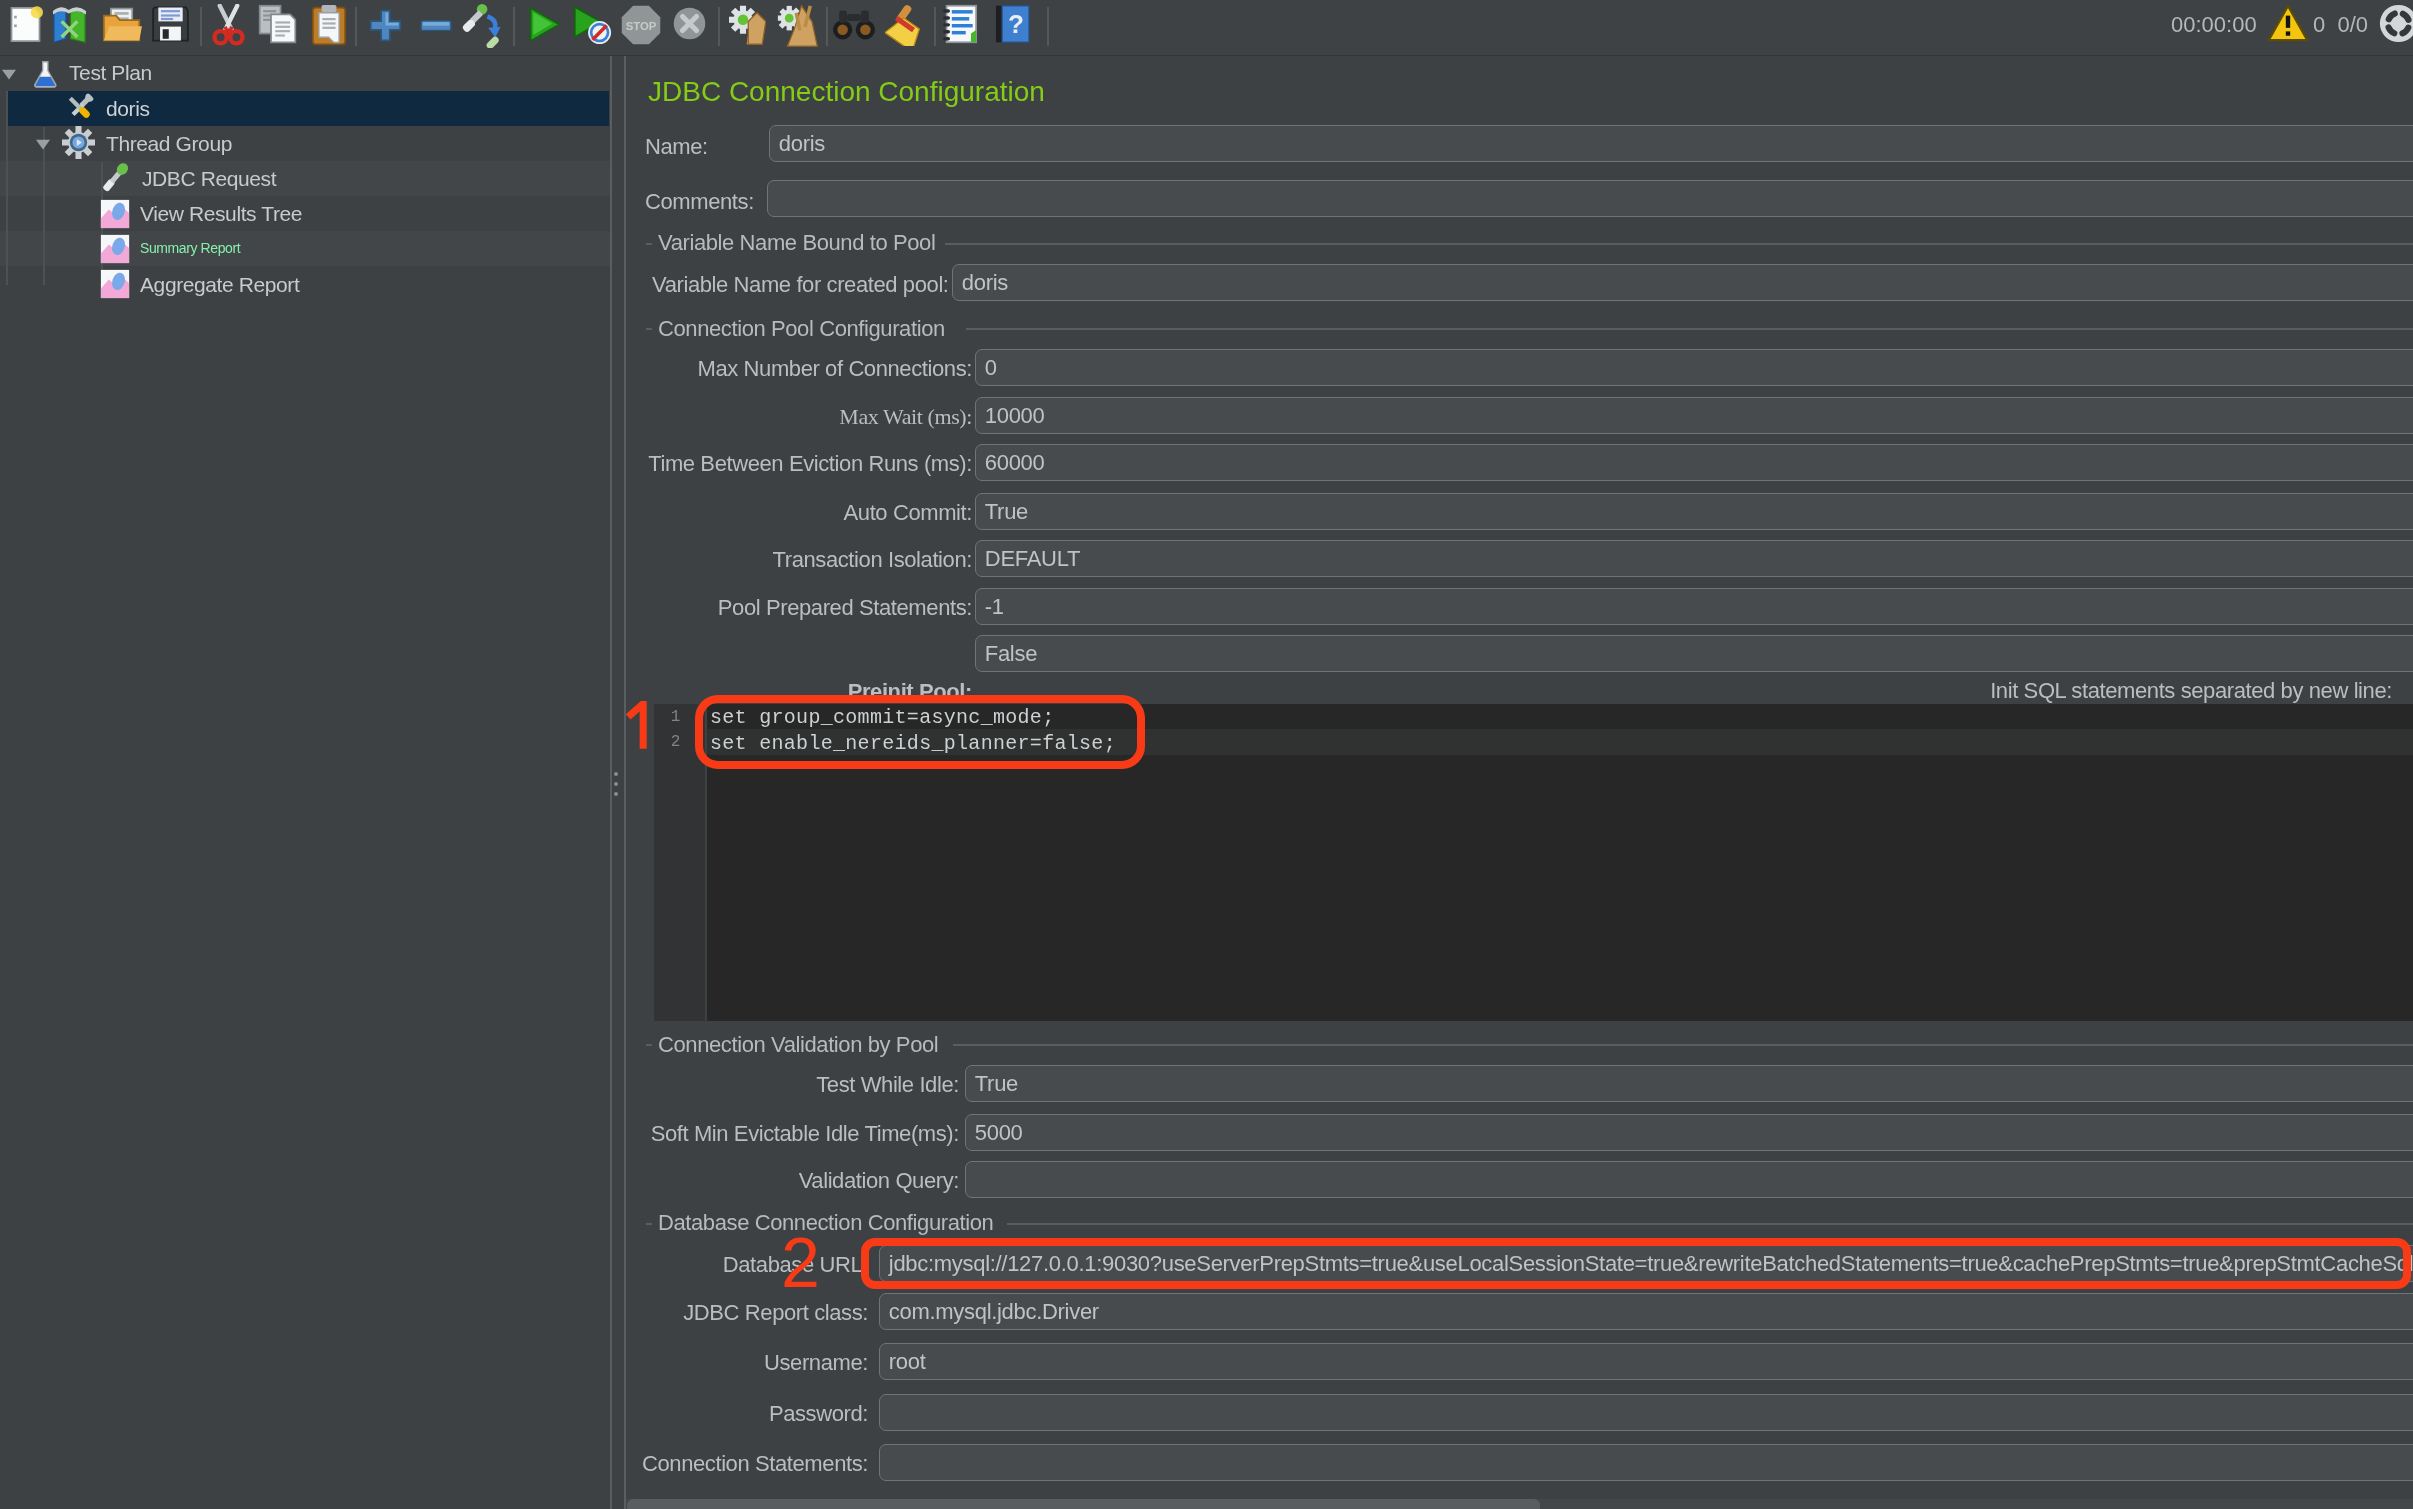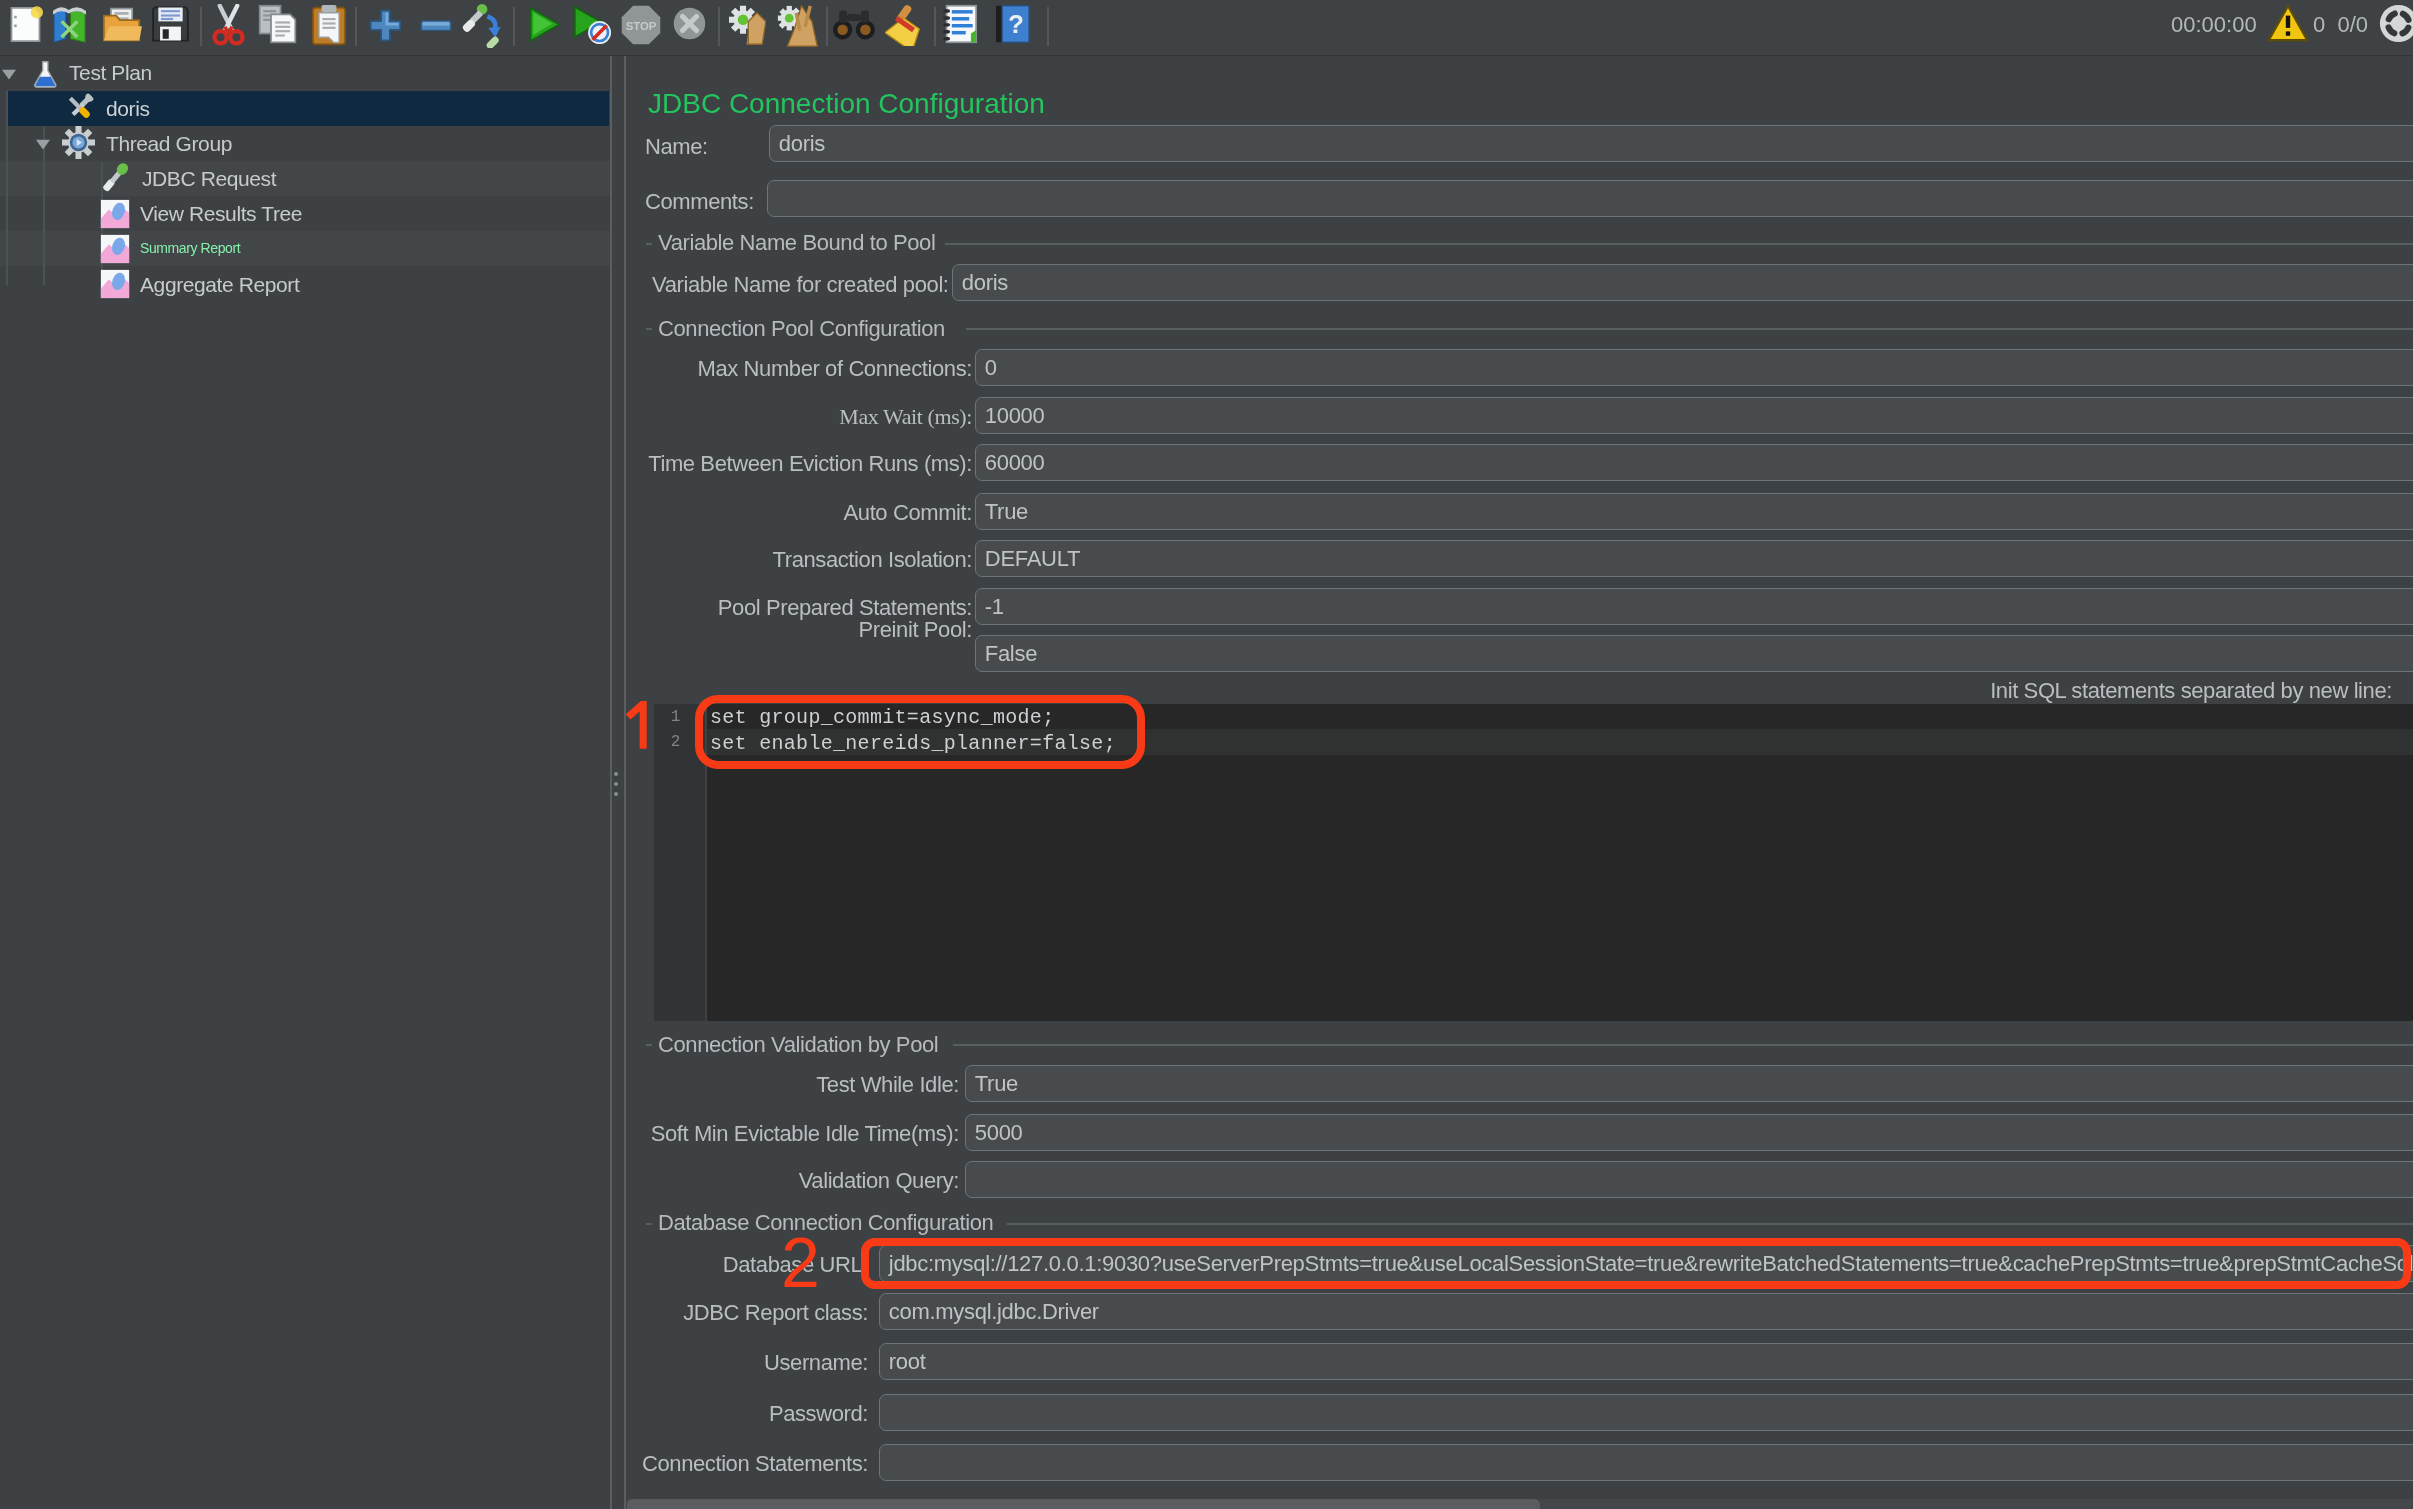--- a/index.html
+++ b/index.html
@@ -306,21 +306,21 @@
 </svg>
 
 
 <div class="abs" style="left:610px;top:56px;width:1.8px;height:1453px;background:#5a5e61;"></div>
 <div class="abs" style="left:624px;top:56px;width:1.8px;height:1453px;background:#5a5e61;"></div>
 <div class="abs" style="left:614px;top:772px;width:4.4px;height:4.4px;border-radius:50%;background:#878c8f;"></div>
 <div class="abs" style="left:614px;top:782px;width:4.4px;height:4.4px;border-radius:50%;background:#878c8f;"></div>
 <div class="abs" style="left:614px;top:792px;width:4.4px;height:4.4px;border-radius:50%;background:#878c8f;"></div>
 
 
-<div class="abs" style="left:648px;top:76px;font-size:28px;color:#22c55e;margin-top:12px;">JDBC Connection Configuration</div>
+<div class="abs" style="left:648px;top:76px;font-size:28px;color:#84cc16;">JDBC Connection Configuration</div>
 
 
 <div class="lbl" style="left:645px;top:127px;line-height:39px;">Name:</div>
 <div class="fld" style="left:769px;top:125px;width:1654px;height:35px;line-height:35px;">
     <span>doris</span>
   </div>
 <div class="lbl" style="left:645px;top:182px;line-height:39px;">Comments:</div>
 <div class="fld" style="left:767px;top:180px;width:1655px;height:35px;line-height:35px;">
     <span></span>
   </div>
@@ -356,21 +356,21 @@
     <span>True</span>
   </div>
 <div class="lblr" style="left:616px;top:540px;width:356px;line-height:39px;">Transaction Isolation:</div>
 <div class="fld" style="left:975px;top:540px;width:1448px;height:35px;line-height:35px;">
     <span>DEFAULT</span>
   </div>
 <div class="lblr" style="left:616px;top:588px;width:356px;line-height:39px;">Pool Prepared Statements:</div>
 <div class="fld" style="left:975px;top:588px;width:1448px;height:35px;line-height:35px;">
     <span>-1</span>
   </div>
-<div class="lblr" style="left:616px;top:610px;width:356px;line-height:39px;">Preinit Pool:</div>
+<div class="lblr" style="left:616px;top:672px;width:356px;line-height:39px;font-weight:bold;">Preinit Pool:</div>
 <div class="fld" style="left:975px;top:635px;width:1448px;height:35px;line-height:35px;">
     <span>False</span>
   </div>
 
 <div class="lblr" style="left:1583px;top:671px;width:809px;line-height:39px;">Init SQL statements separated by new line:</div>
 
 
 <div class="abs" style="left:654px;top:704px;width:1760px;height:317px;background:#272727;"></div>
 <div class="abs" style="left:654px;top:704px;width:51px;height:317px;background:#313335;"></div>
 <div class="abs" style="left:705px;top:704px;width:1.8px;height:317px;background:#3e4142;"></div>

